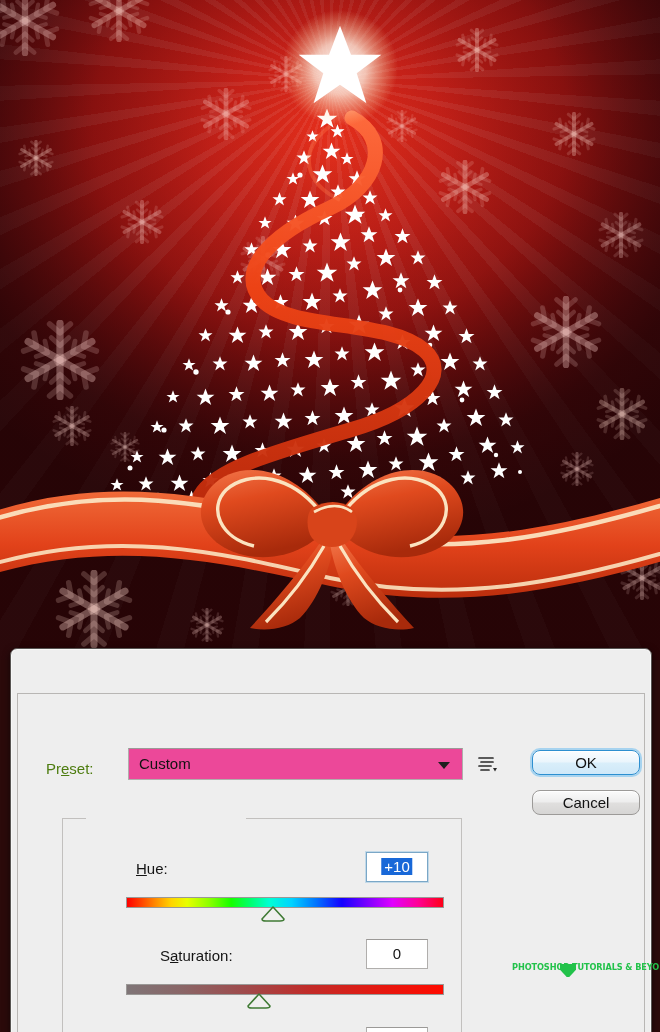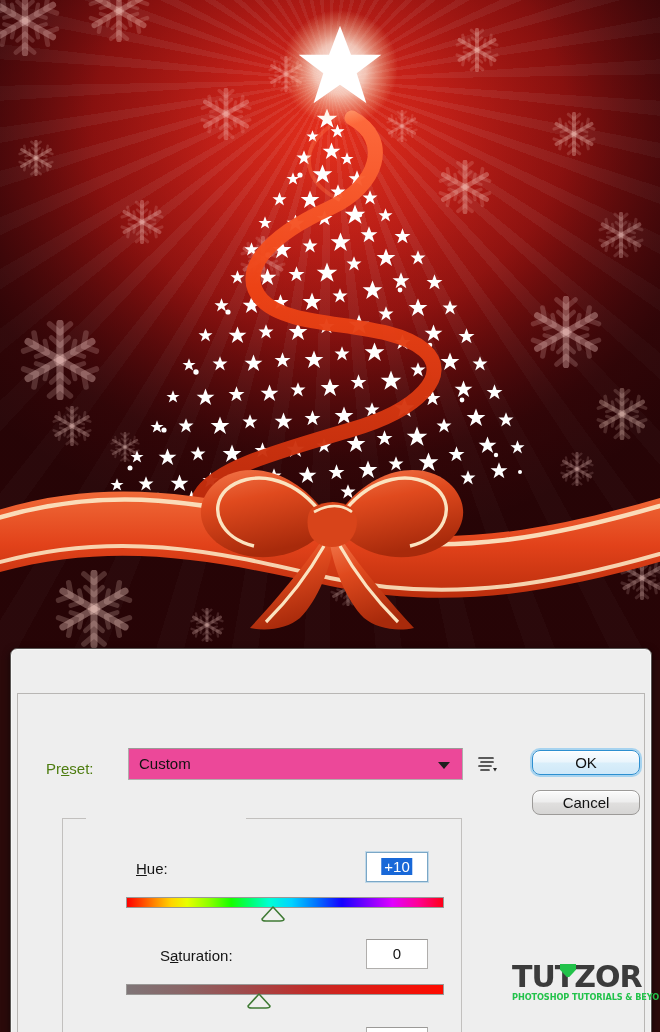--- a/index.html
+++ b/index.html
@@ -576,18 +576,17 @@
       </svg>
 
       <div class="num-field" style="left:348px; top:333px;">
         
       </div>
 
     </div>
   </div>
 
   <div id="watermark">
-    <div id="wm-main">TUTZOR</div>
     <div id="wm-t-accent"></div>
     <div id="wm-sub">PHOTOSHOP TUTORIALS &amp; BEYOND</div>
   </div>
 
 </div>
 
 </body></html>

